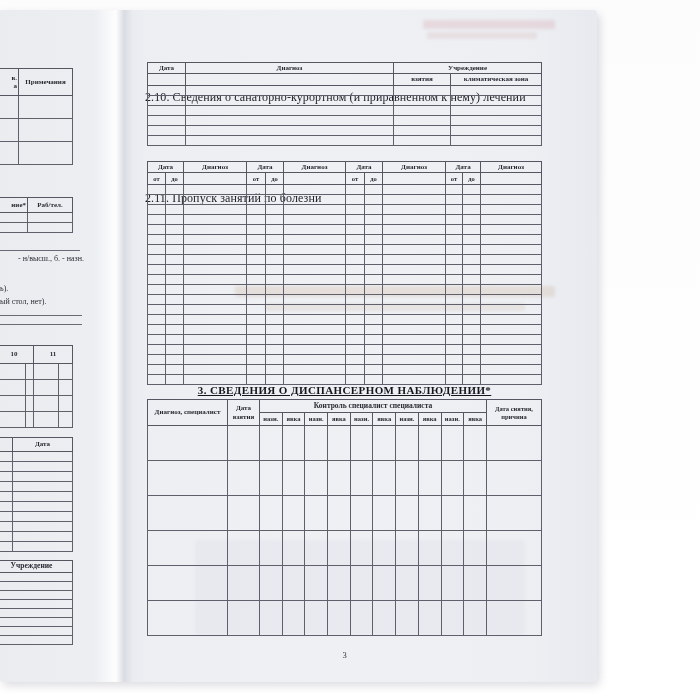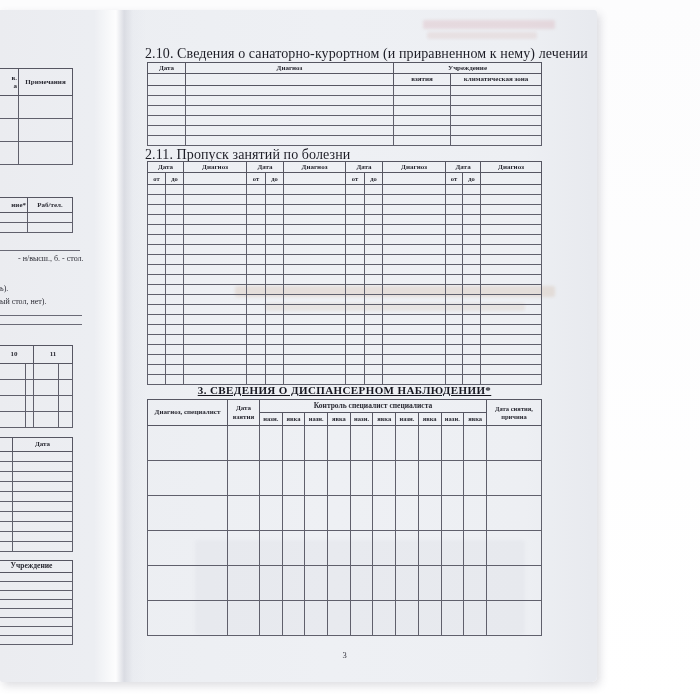--- a/index.html
+++ b/index.html
@@ -41,21 +41,21 @@
 
   .t210 tbody tr { height:10px; }
   .t211 tbody tr { height:10px; }
   .t3   tbody tr { height:35px; }
   .tA   tbody tr { height:23px; }
   .tB   tbody tr { height:10px; }
   .tC   tbody tr { height:16px; }
   .tD   tbody tr { height:10px; }
   .tE   tbody tr { height:9px; }
 
-  .sec-title { position:absolute; font-size:14px; letter-spacing:.1px; color:#1d1d26; white-space:nowrap; }
+  .sec-title { position:absolute; font-size:12px; letter-spacing:.1px; color:#1d1d26; white-space:nowrap;margin-top:44px; }
   .sec3-title { position:absolute; left:12px; width:395px; text-align:center;
     font-size:11px; font-weight:bold; letter-spacing:.4px; color:#15151e; }
   .pageno { position:absolute; left:12px; width:395px; text-align:center; font-size:8.5px; color:#33333d; }
 
   .frag { position:absolute; font-size:8px; color:#2b2b34; white-space:nowrap; }
   .rule { position:absolute; height:1px; background:#6a6a76; }
 
   .bleed { position:absolute; filter:blur(1.6px); pointer-events:none; border-radius:2px; }
 </style>
 </head>
@@ -113,21 +113,21 @@
               <td></td>
             </tr>
             <tr>
               <td></td>
               <td></td>
             </tr>
           </tbody>
       </table>
 
       <div class="rule" style="left:0; top:240px; width:80px;"></div>
-      <div class="frag" style="left:18px; top:244px;">- н/высш., б. - стол.</div>
+      <div class="frag" style="left:18px; top:244px;">- н/высш., б. - назн.</div>
       <div class="frag" style="left:0; top:274px;">ь).</div>
       <div class="frag" style="left:0; top:287px;">ый стол, нет).</div>
       <div class="rule" style="left:0; top:305px; width:82px;"></div>
       <div class="rule" style="left:0; top:314px; width:82px;"></div>
 
       <table class="tbl tC" style="left:-6px; top:335px; width:78px;">
         <colgroup>
             <col style="width:31px">
             <col style="width:8px">
             <col style="width:25px">

